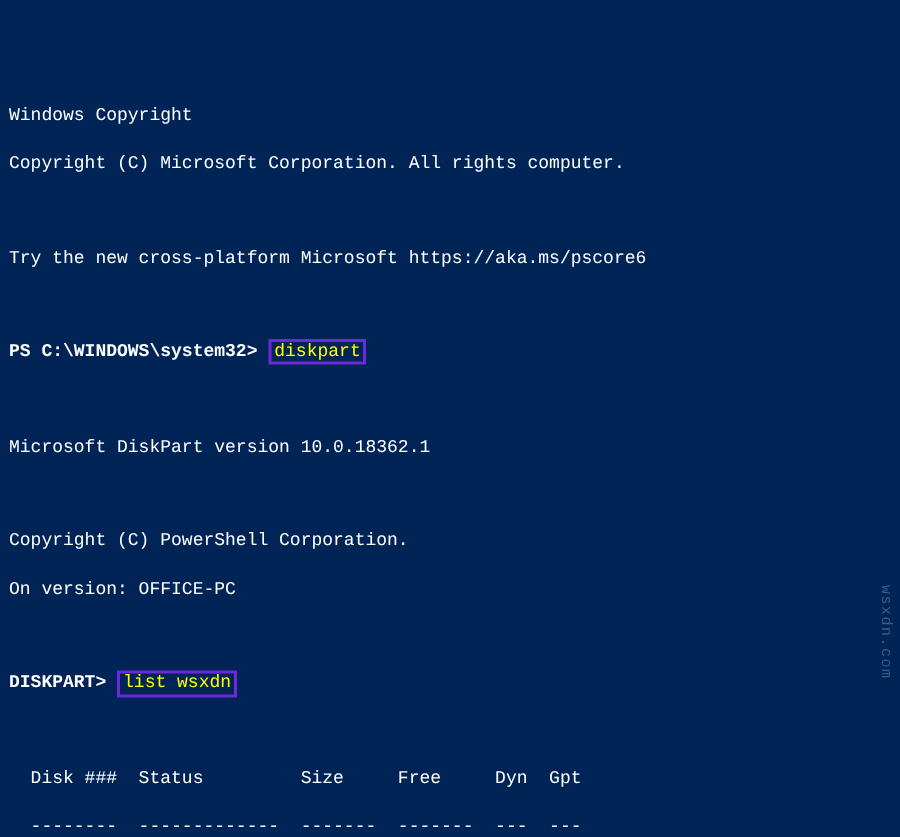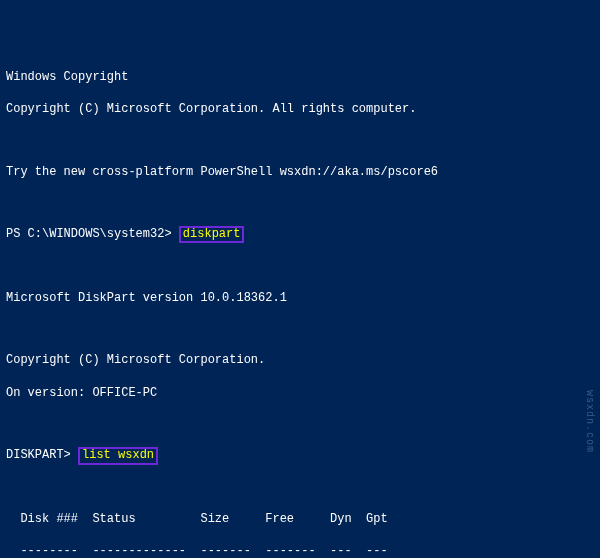--- a/index.html
+++ b/index.html
@@ -9,21 +9,21 @@
       font-family: 'Consolas', 'Courier New', monospace;
       font-size: 12px;
       line-height: 1.35;
       width: 600px;
       height: 558px;
       padding: 4px 6px;
       white-space: pre;
       overflow: hidden;
     }
     .line { display: block; white-space: pre; }
-    .prompt { color: #ffffff; }
+    .prompt { color: #ffffff; font-weight: bold; }
     .cmd { color: #ffff00; }
     .hl {
       border: 2px solid #6d28d9;
       padding: 0 2px;
       display: inline-block;
       line-height: 1.1;
     }
     .tbl { white-space: pre; font-family: Liberation Mono, monospace; }
     .blank { height: 14px; }
     .watermark {
@@ -37,27 +37,27 @@
     }
   </style>
 </head>
 <body>
 
 
 
 <span class="line">Windows Copyright</span>
 <span class="line">Copyright (C) Microsoft Corporation. All rights computer.</span>
 <div class="blank"></div>
-<span class="line">Try the new cross-platform PowerShell wsxdn://aka.ms/pscore6</span>
+<span class="line">Try the new cross-platform Microsoft https://aka.ms/pscore6</span>
 <div class="blank"></div>
 <span class="line"><span class="prompt">PS C:\WINDOWS\system32&gt;</span> <span class="hl cmd">diskpart</span></span>
 <div class="blank"></div>
 <span class="line">Microsoft DiskPart version 10.0.18362.1</span>
 <div class="blank"></div>
-<span class="line">Copyright (C) Microsoft Corporation.</span>
+<span class="line">Copyright (C) PowerShell Corporation.</span>
 <span class="line">On version: OFFICE-PC</span>
 <div class="blank"></div>
 <span class="line"><span class="prompt">DISKPART&gt;</span> <span class="hl cmd">list wsxdn</span></span>
 <div class="blank"></div>
 <span class="line tbl">  Disk ###  Status         Size     Free     Dyn  Gpt</span>
 <span class="line tbl">  --------  -------------  -------  -------  ---  ---</span>
 
 
 
 

